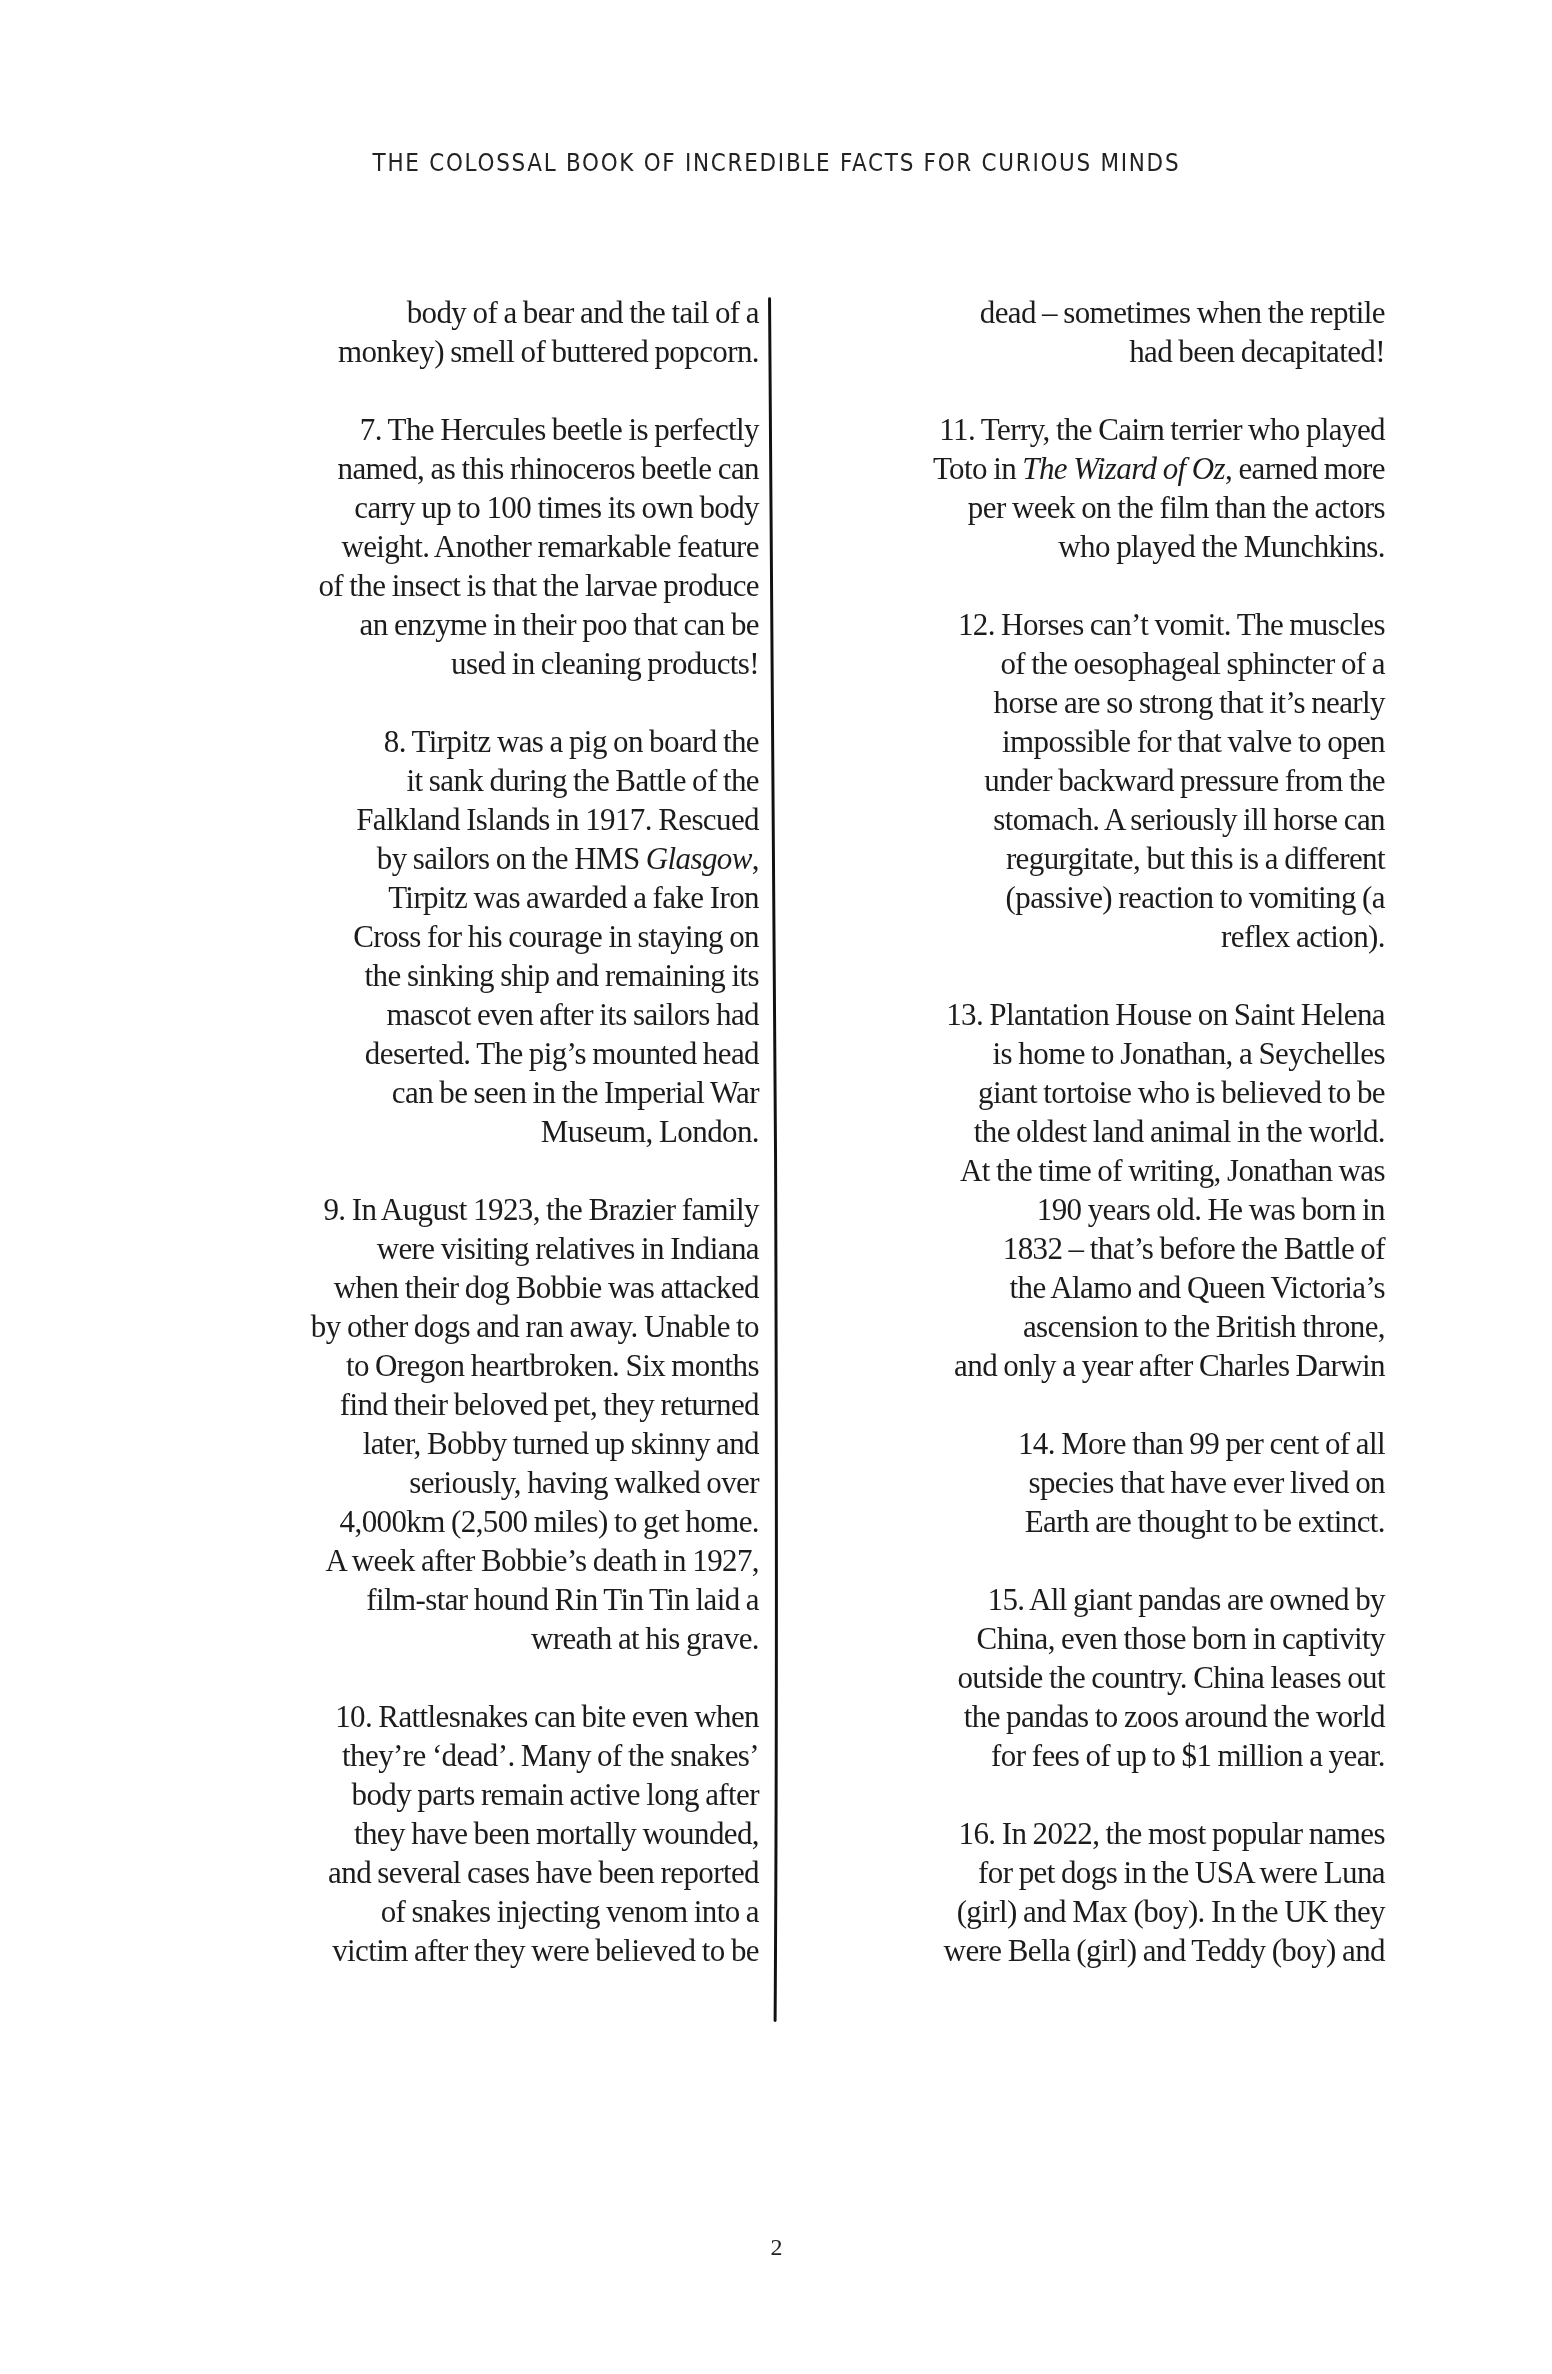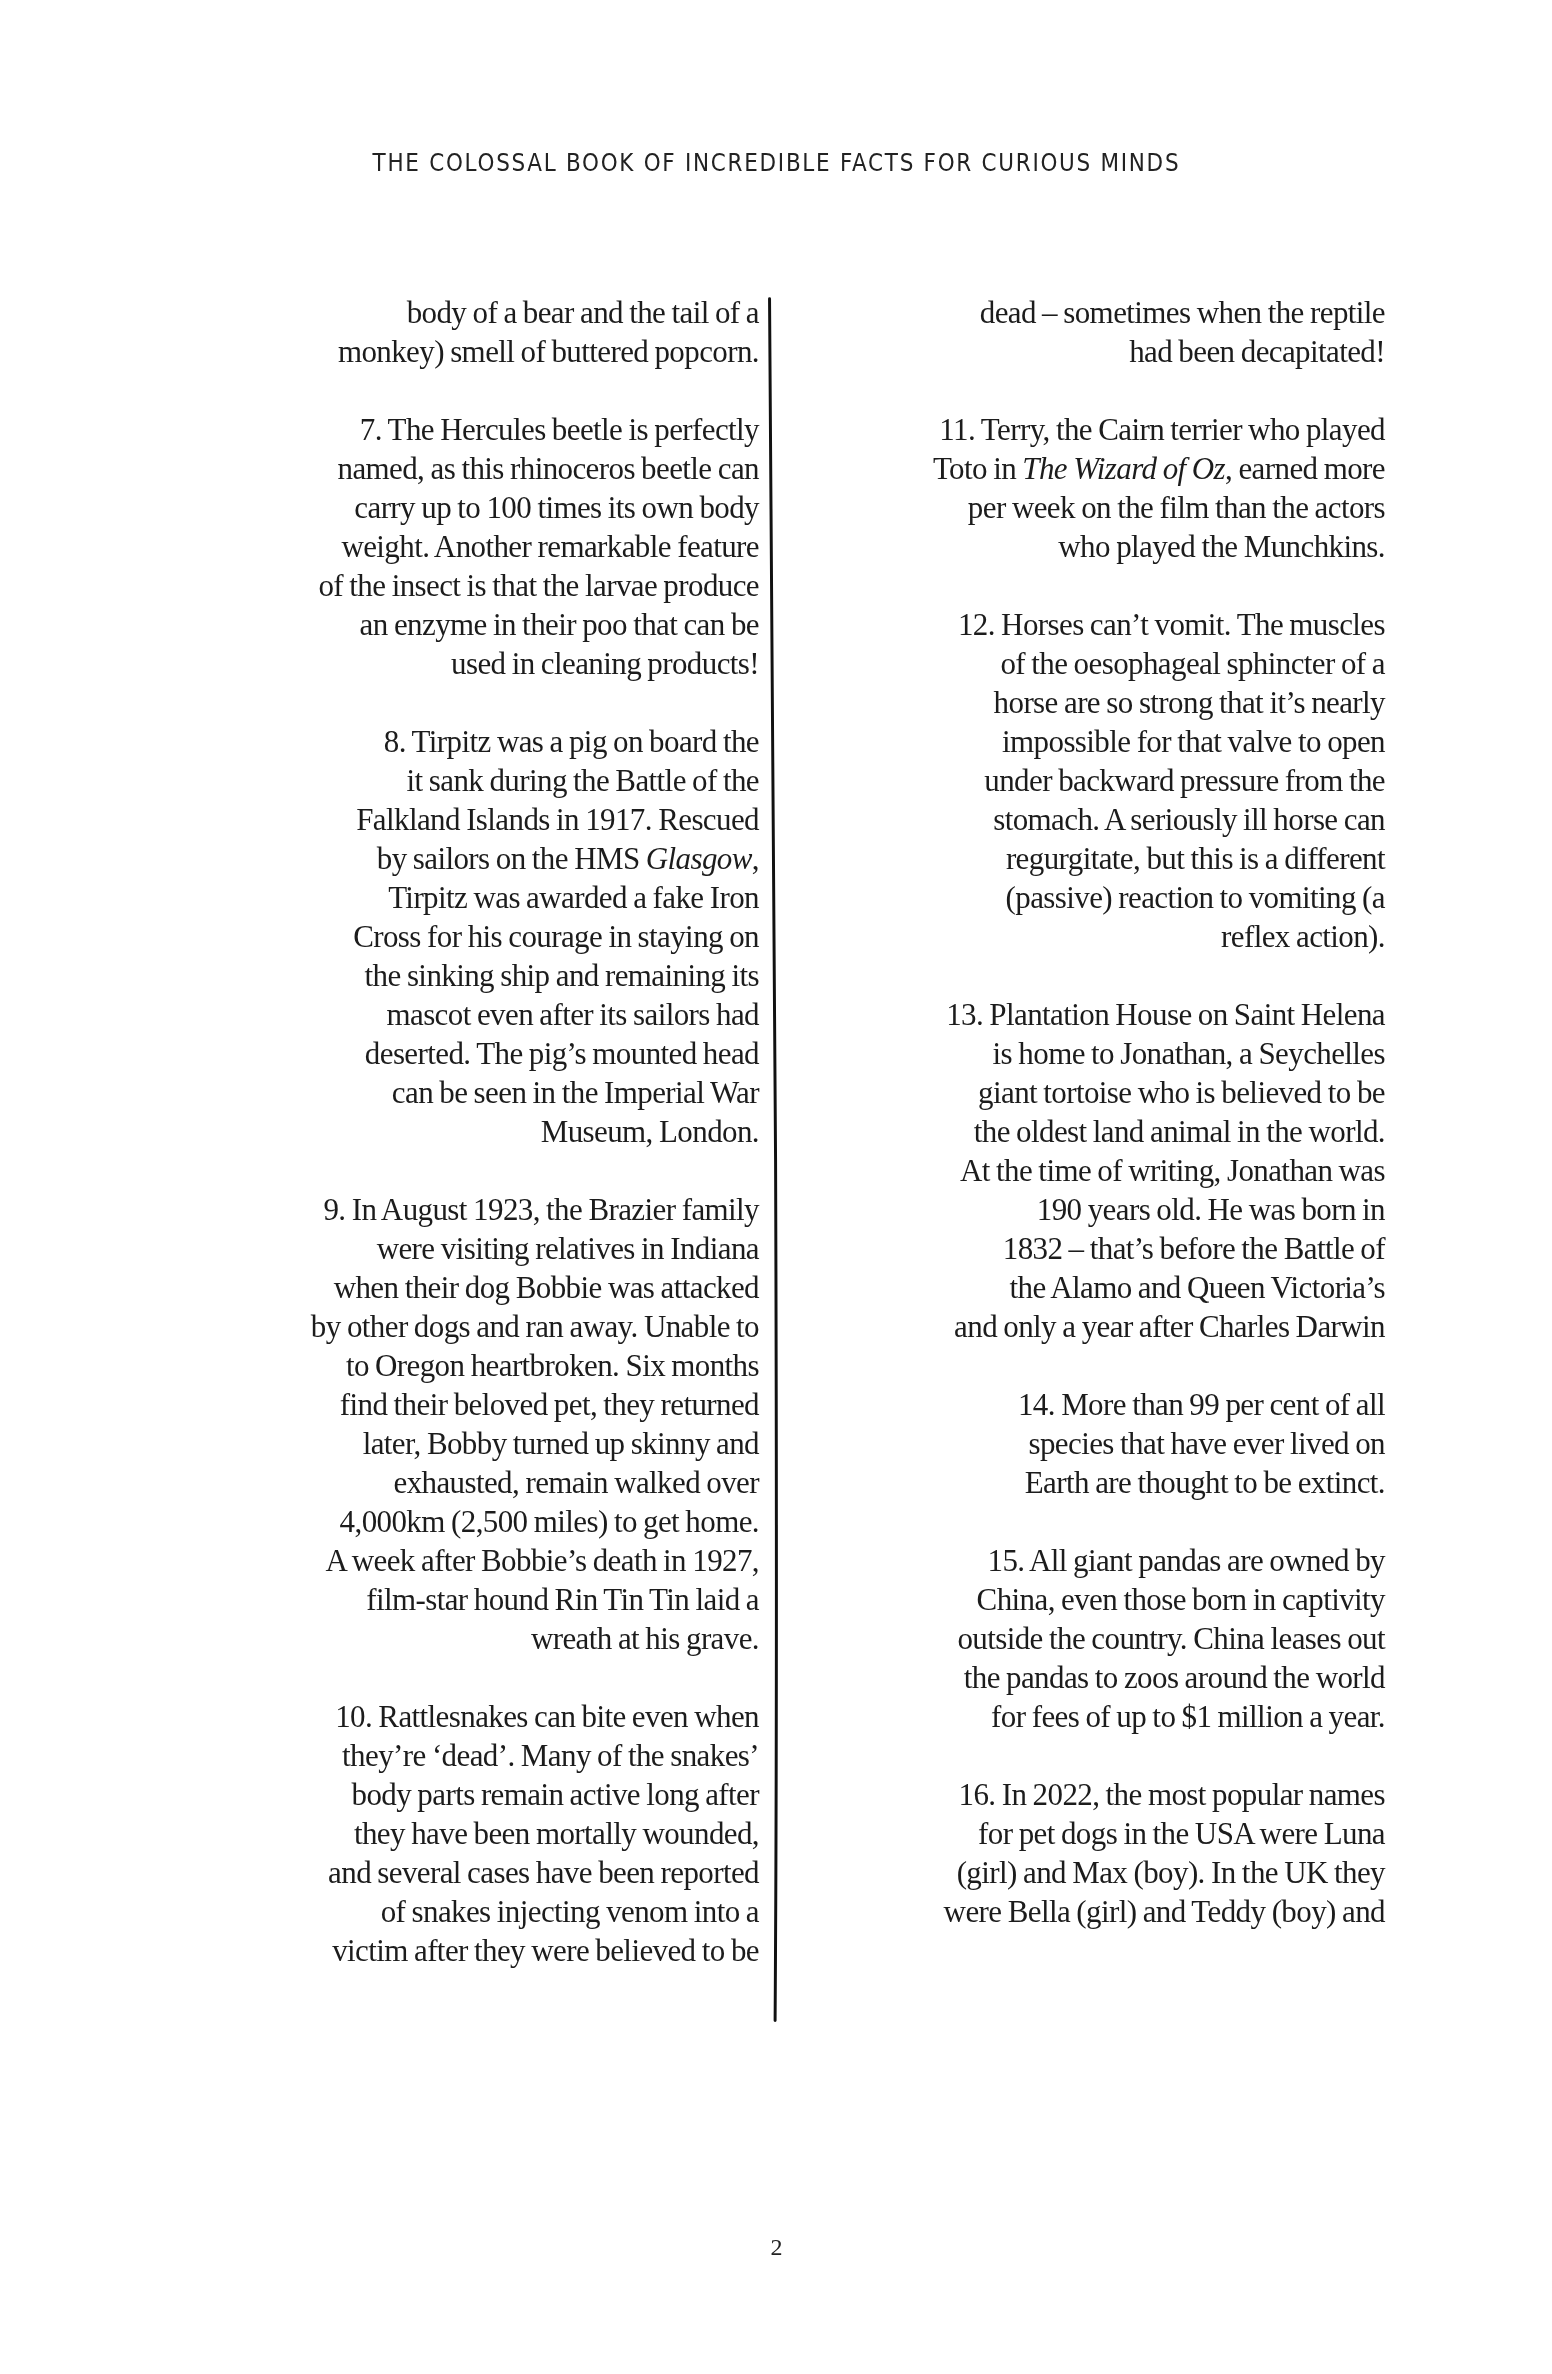--- a/index.html
+++ b/index.html
@@ -102,21 +102,21 @@
       <span class="line"><span>Museum, London.</span></span>
     </div>
     <div class="para">
       <span class="line"><span>9. In August 1923, the Brazier family</span></span>
       <span class="line"><span>were visiting relatives in Indiana</span></span>
       <span class="line"><span>when their dog Bobbie was attacked</span></span>
       <span class="line"><span>by other dogs and ran away. Unable to</span></span>
       <span class="line"><span>to Oregon heartbroken. Six months</span></span>
       <span class="line"><span>find their beloved pet, they returned</span></span>
       <span class="line"><span>later, Bobby turned up skinny and</span></span>
-      <span class="line"><span>exhausted, remain walked over</span></span>
+      <span class="line"><span>seriously, having walked over</span></span>
       <span class="line"><span>4,000km (2,500 miles) to get home.</span></span>
       <span class="line"><span>A week after Bobbie’s death in 1927,</span></span>
       <span class="line"><span>film-star hound Rin Tin Tin laid a</span></span>
       <span class="line"><span>wreath at his grave.</span></span>
     </div>
     <div class="para">
       <span class="line"><span>10. Rattlesnakes can bite even when</span></span>
       <span class="line"><span>they’re ‘dead’. Many of the snakes’</span></span>
       <span class="line"><span>body parts remain active long after</span></span>
       <span class="line"><span>they have been mortally wounded,</span></span>
@@ -154,20 +154,21 @@
     </div>
     <div class="para">
       <span class="line"><span>13. Plantation House on Saint Helena</span></span>
       <span class="line"><span>is home to Jonathan, a Seychelles</span></span>
       <span class="line"><span>giant tortoise who is believed to be</span></span>
       <span class="line"><span>the oldest land animal in the world.</span></span>
       <span class="line"><span>At the time of writing, Jonathan was</span></span>
       <span class="line"><span>190 years old. He was born in</span></span>
       <span class="line"><span>1832 – that’s before the Battle of</span></span>
       <span class="line"><span>the Alamo and Queen Victoria’s</span></span>
+      <span class="line"><span>ascension to the British throne,</span></span>
       <span class="line"><span>and only a year after Charles Darwin</span></span>
     </div>
     <div class="para">
       <span class="line"><span>14. More than 99 per cent of all</span></span>
       <span class="line"><span>species that have ever lived on</span></span>
       <span class="line"><span>Earth are thought to be extinct.</span></span>
     </div>
     <div class="para">
       <span class="line"><span>15. All giant pandas are owned by</span></span>
       <span class="line"><span>China, even those born in captivity</span></span>

